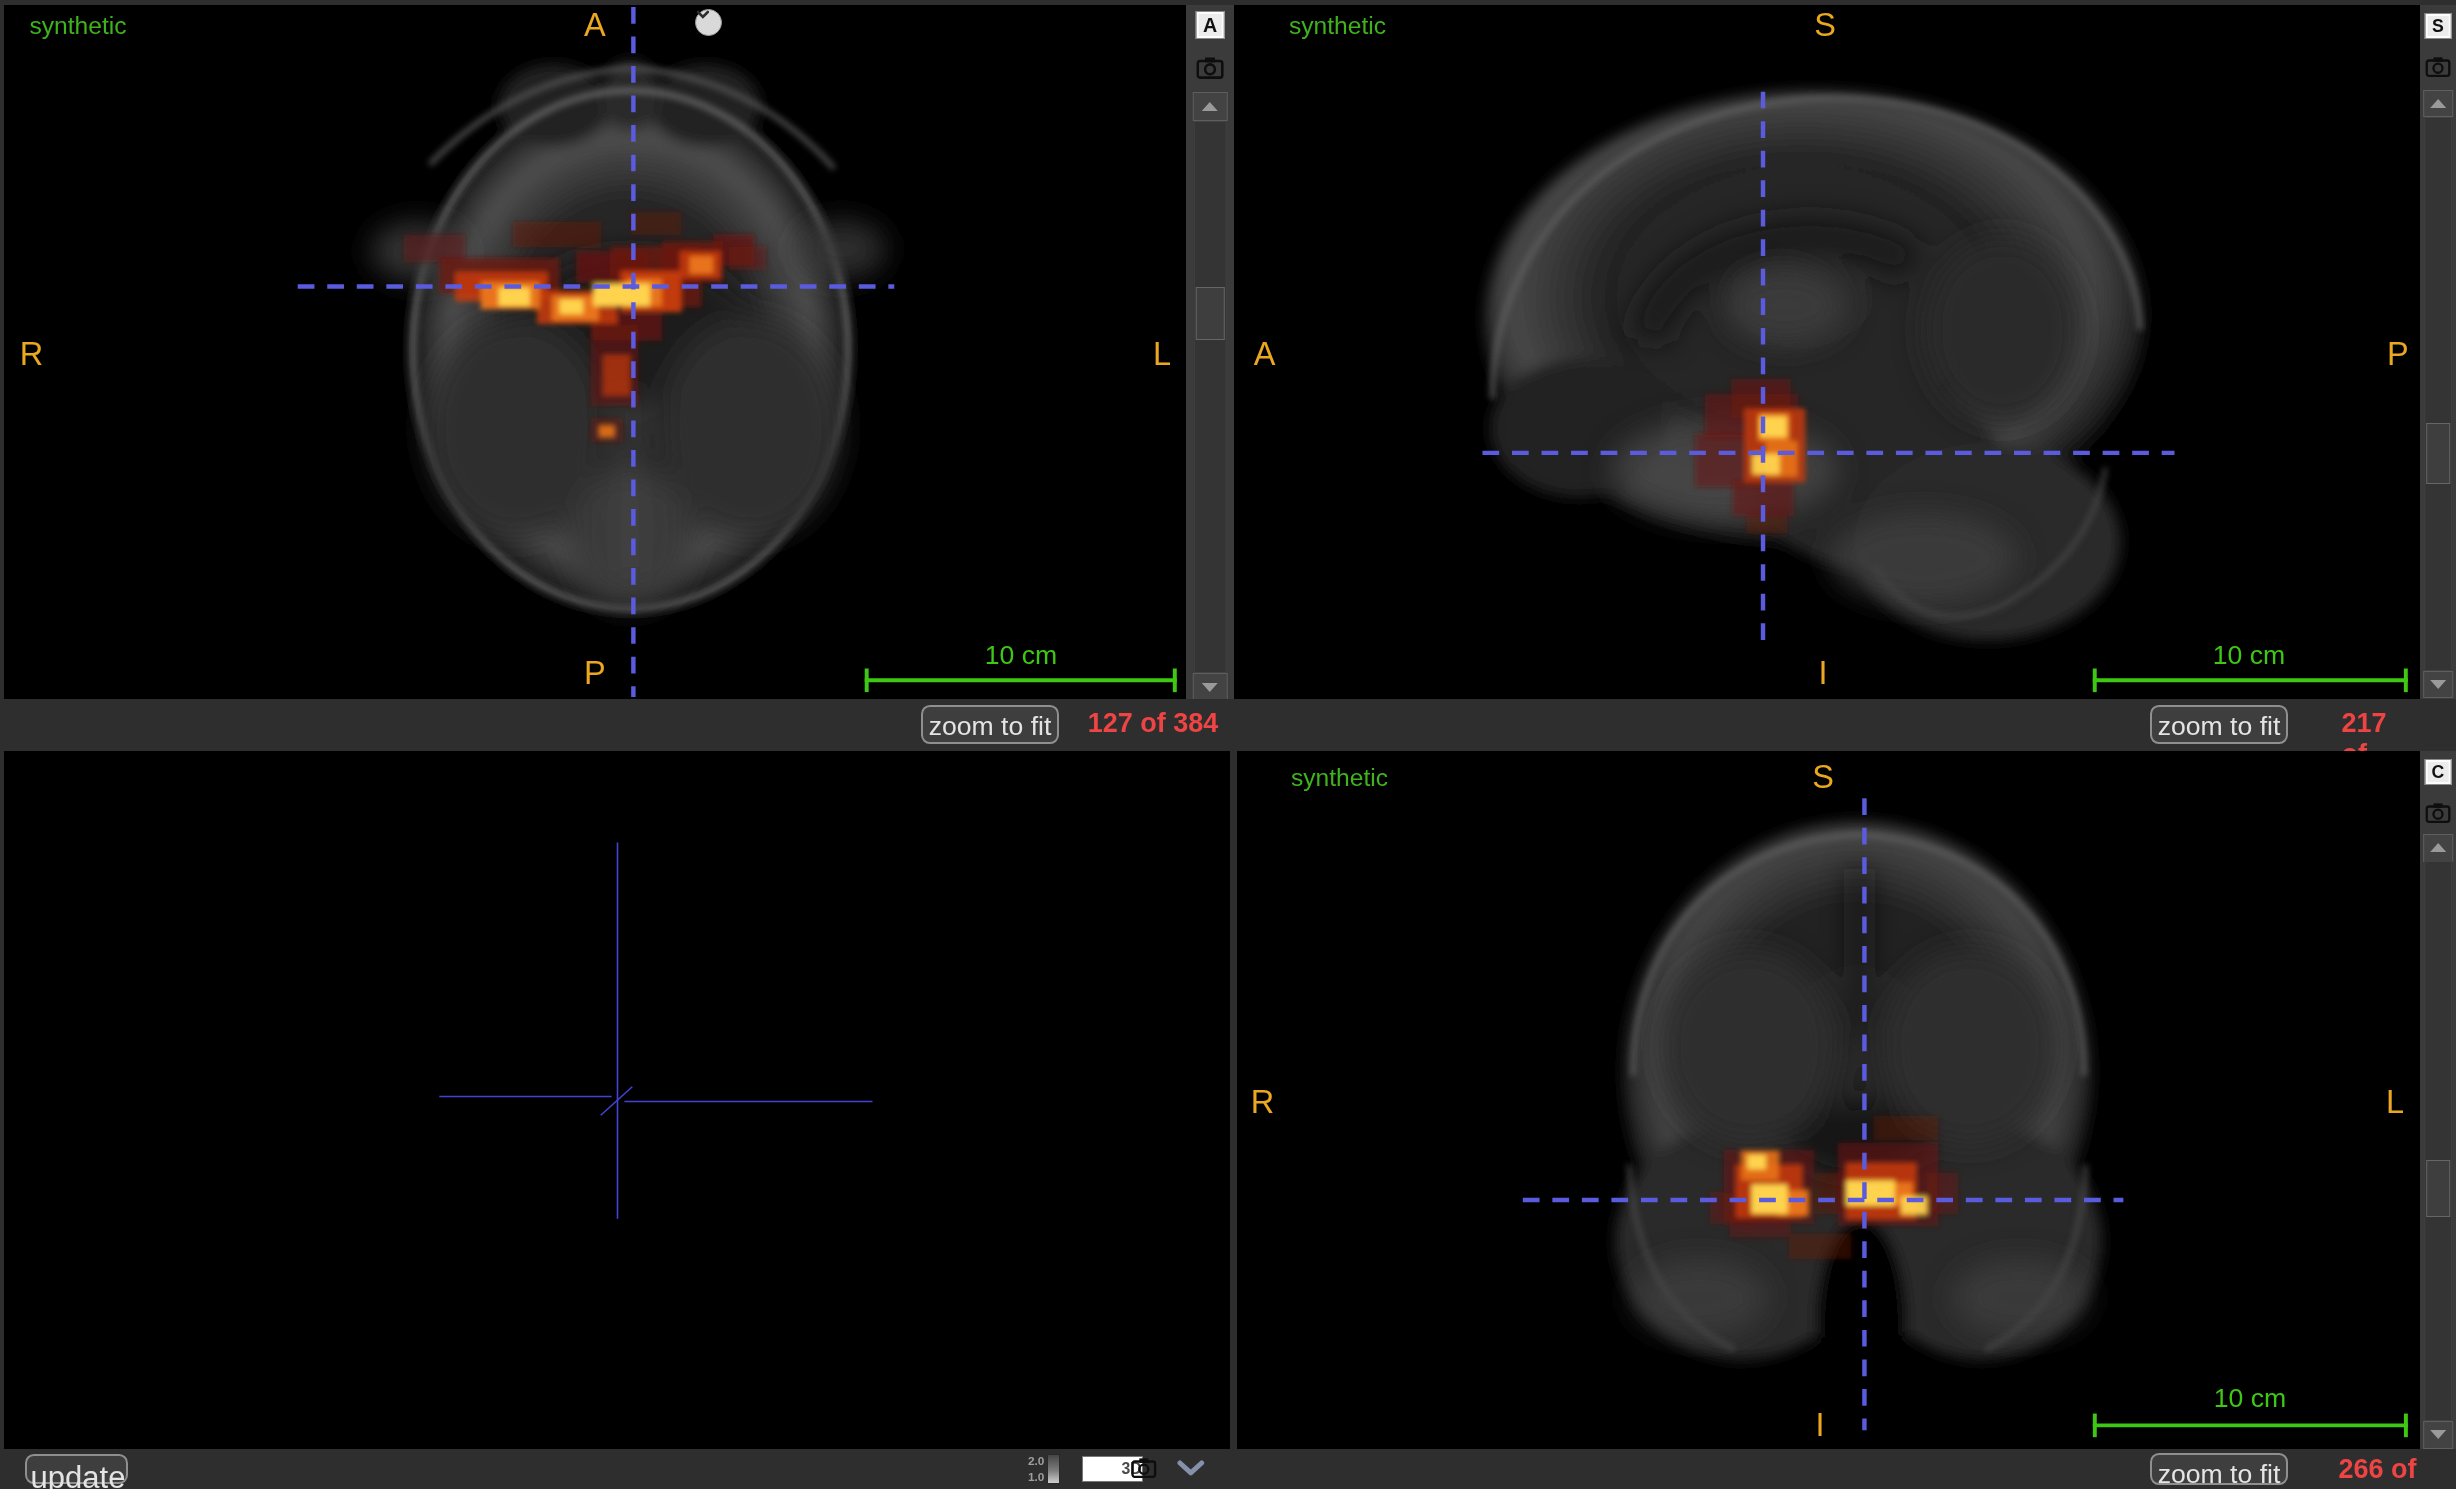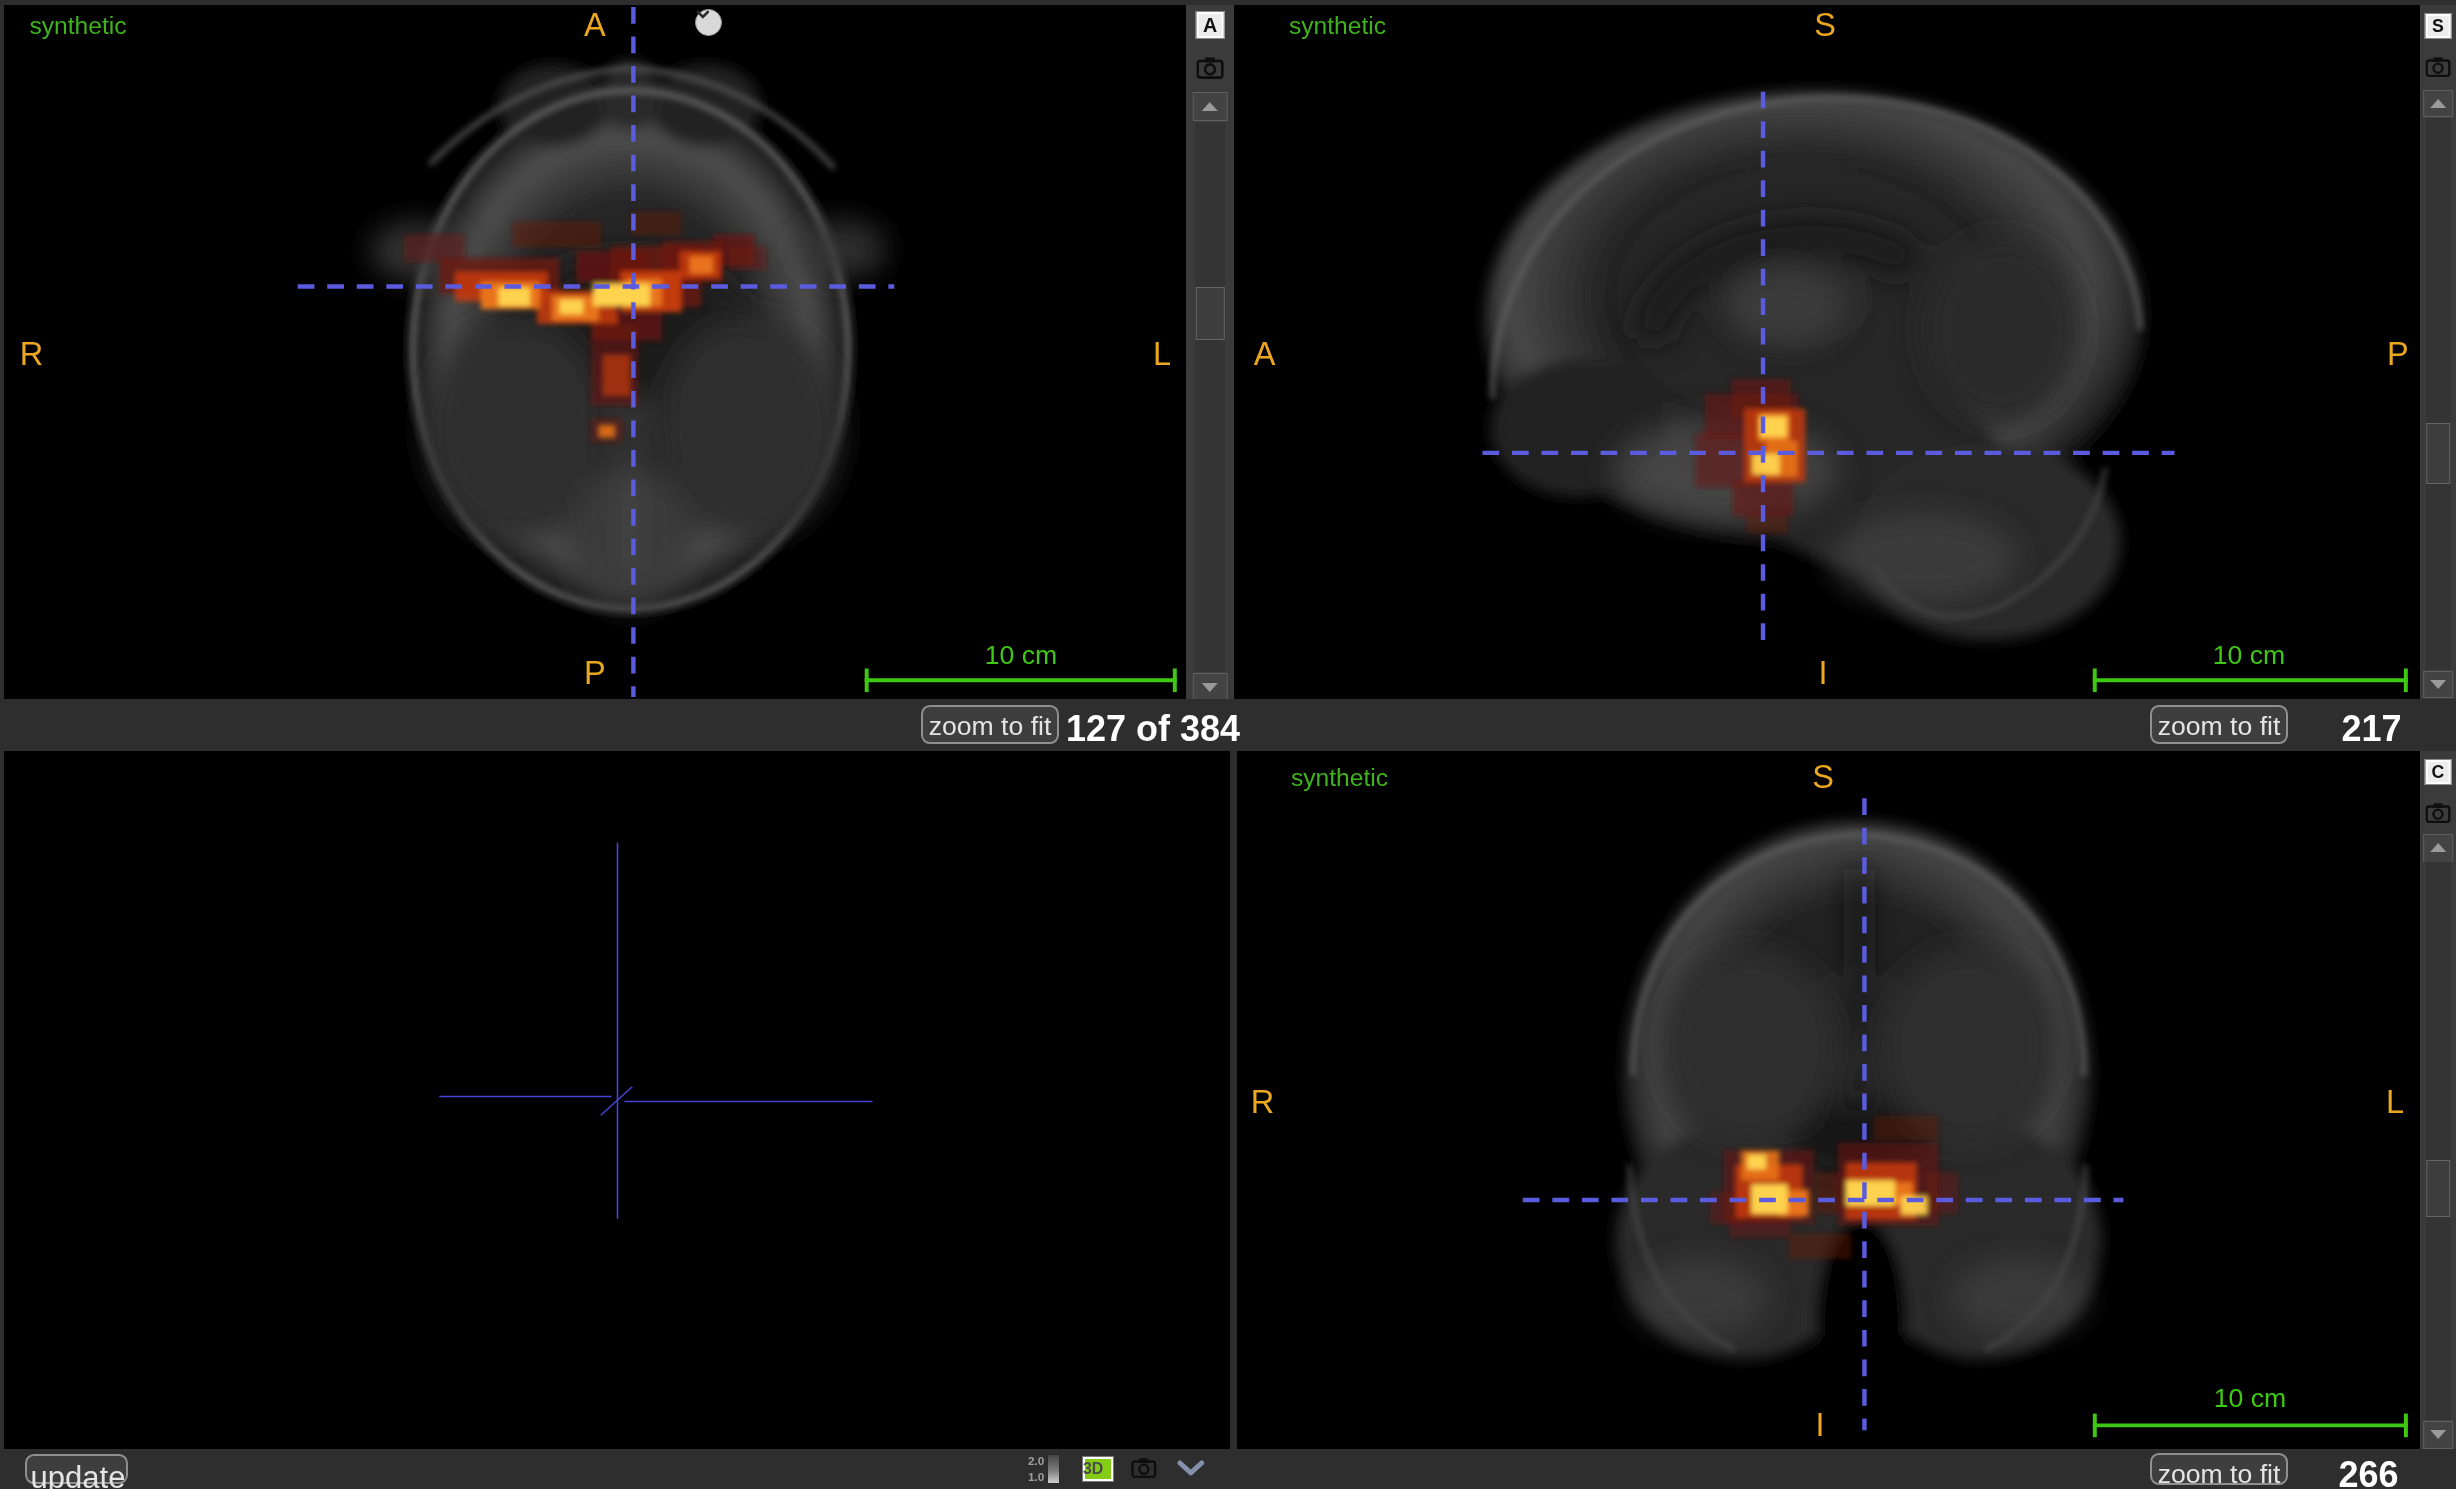--- a/index.html
+++ b/index.html
@@ -19,29 +19,29 @@
   .cam{position:absolute;left:50%;transform:translateX(-50%);}
   .scroll-btn{position:absolute;left:50%;transform:translateX(-50%);width:32.5px;height:27.6px;
       background:#434343;border:1px solid #5e5e5e;display:flex;align-items:center;justify-content:center;}
   .tri-up{width:0;height:0;border-left:8.9px solid transparent;border-right:8.9px solid transparent;border-bottom:9.9px solid #9a9a9a;}
   .tri-down{width:0;height:0;border-left:8.9px solid transparent;border-right:8.9px solid transparent;border-top:9.9px solid #9a9a9a;}
   .scroll-track{position:absolute;left:50%;transform:translateX(-50%);width:30.5px;background:#343434;border:1px solid #424242;}
   .scroll-thumb{position:absolute;left:1px;width:26.6px;background:#3e3e3e;border:1px solid #666;}
   .hstrip{position:absolute;left:0;width:2457px;background:#2e2e2e;}
   .btn{position:absolute;background:#3e3e3e;border:2px solid #8f8f8f;border-radius:8.9px;
       color:#e4e4e4;font-family:"Liberation Sans",sans-serif;font-size:26.6px;text-align:center;cursor:pointer;padding:4px;}
-  .counter{position:absolute;color:#ffffff;font-size:36px;font-weight:bold;transform:translateX(-50%);}
+  .counter{position:absolute;color:#ef4444;font-size:27px;font-weight:bold;transform:translateX(-50%);}
   .circle-dd{position:absolute;width:25.6px;height:25.6px;border-radius:50%;background:#d9d9d9;border:1px solid #9a9a9a;
       display:flex;align-items:center;justify-content:center;cursor:pointer;}
   .opacity-widget{position:absolute;display:flex;align-items:stretch;}
   .opacity-labels{display:flex;flex-direction:column;justify-content:space-between;margin-right:3px;
       color:#9f9f9f;font-size:11.8px;font-weight:bold;text-align:right;}
   .opacity-bar{width:10.8px;height:28.6px;background:linear-gradient(#454545,#7d7d7d 55%,#cfcfcf);border:1px solid #2a2a2a;}
-  .btn-3d{position:absolute;width:29.6px;height:24.6px;background:#84cc16;border:1px solid #777;
-      box-shadow:inset 0 0 0 2px #fff;color:#4a4a4a;font-weight:bold;font-size:15.8px;line-height:24.6px;text-align:left;cursor:pointer;}
+  .btn-3d{position:absolute;width:29.6px;height:24.6px;background:#ffffff;border:1px solid #777;
+      box-shadow:inset 0 0 0 2px #fff;color:#4a4a4a;font-weight:bold;font-size:15.8px;line-height:24.6px;text-align:right;cursor:pointer;padding-left:29px;}
 </style>
 </head>
 <body>
 
 <div class="app">
 
   <div class="panel" style="left:3.9px;top:4.9px;width:1182px;height:694px;">
     <svg width="1182" height="694" viewBox="0 0 1200 705">
       <defs>
         <filter id="ab7" x="-30%" y="-30%" width="160%" height="160%">

